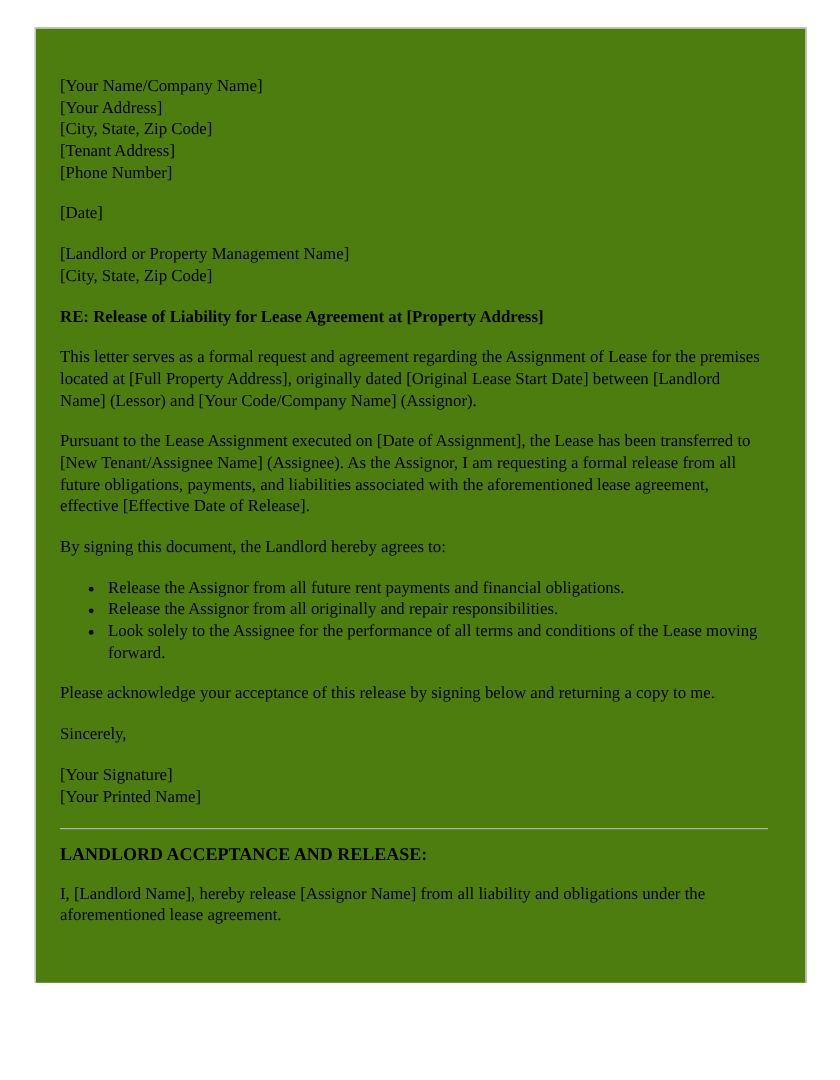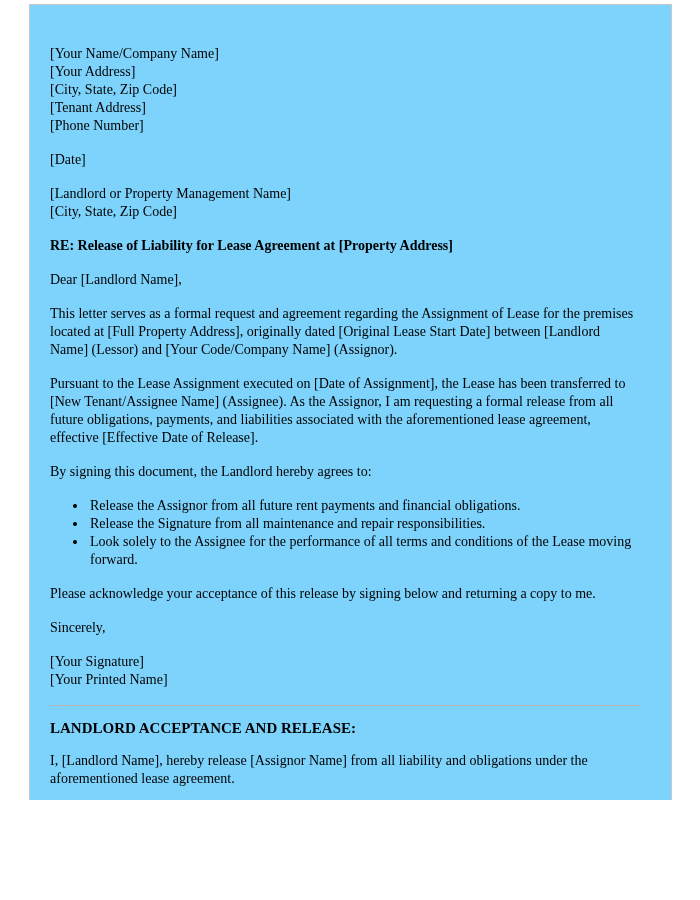--- a/index.html
+++ b/index.html
@@ -8,23 +8,23 @@
     background: #ffffff;
   }
   body {
     width: 700px; height: 900px;
     position: relative;
     font-family: "Liberation Serif", "DejaVu Serif", serif;
     color: #000000;
   }
   .page {
     position: absolute;
-    left: 29px; top: 4px;
+    left: 29px; top: 23px;
     width: 643px; height: 796px;
-    background: #7dd3fc;
+    background: #4d7c0f;
     border: 1px solid #c9c9c9;
     border-bottom: none;
     overflow: hidden;
     padding: 40px 31px 0 20px;
     font-size: 14px;
     line-height: 18px;
   }
   .block { margin: 0 0 16px 0; }
   .line { white-space: nowrap; }
   .para { margin: 0 0 16px 0; }
@@ -65,31 +65,30 @@
     <div class="line">[Date]</div>
   </div>
 
   <div class="block">
     <div class="line">[Landlord or Property Management Name]</div>
     <div class="line">[City, State, Zip Code]</div>
   </div>
 
   <div class="subject">RE: Release of Liability for Lease Agreement at [Property Address]</div>
 
-  <div class="para">Dear [Landlord Name],</div>
 
   <div class="para">This letter serves as a formal request and agreement regarding the Assignment of Lease for the premises located at [Full Property Address], originally dated [Original Lease Start Date] between [Landlord Name] (Lessor) and [Your Code/Company Name] (Assignor).</div>
 
   <div class="para">Pursuant to the Lease Assignment executed on [Date of Assignment], the Lease has been transferred to [New Tenant/Assignee Name] (Assignee). As the Assignor, I am requesting a formal release from all future obligations, payments, and liabilities associated with the aforementioned lease agreement, effective [Effective Date of Release].</div>
 
   <div class="para">By signing this document, the Landlord hereby agrees to:</div>
 
   <ul class="bullets">
     <li>Release the Assignor from all future rent payments and financial obligations.</li>
-    <li>Release the Signature from all maintenance and repair responsibilities.</li>
+    <li>Release the Assignor from all originally and repair responsibilities.</li>
     <li>Look solely to the Assignee for the performance of all terms and conditions of the Lease moving forward.</li>
   </ul>
 
   <div class="para">Please acknowledge your acceptance of this release by signing below and returning a copy to me.</div>
 
   <div class="para">Sincerely,</div>
 
   <div class="block">
     <div class="line">[Your Signature]</div>
     <div class="line">[Your Printed Name]</div>

